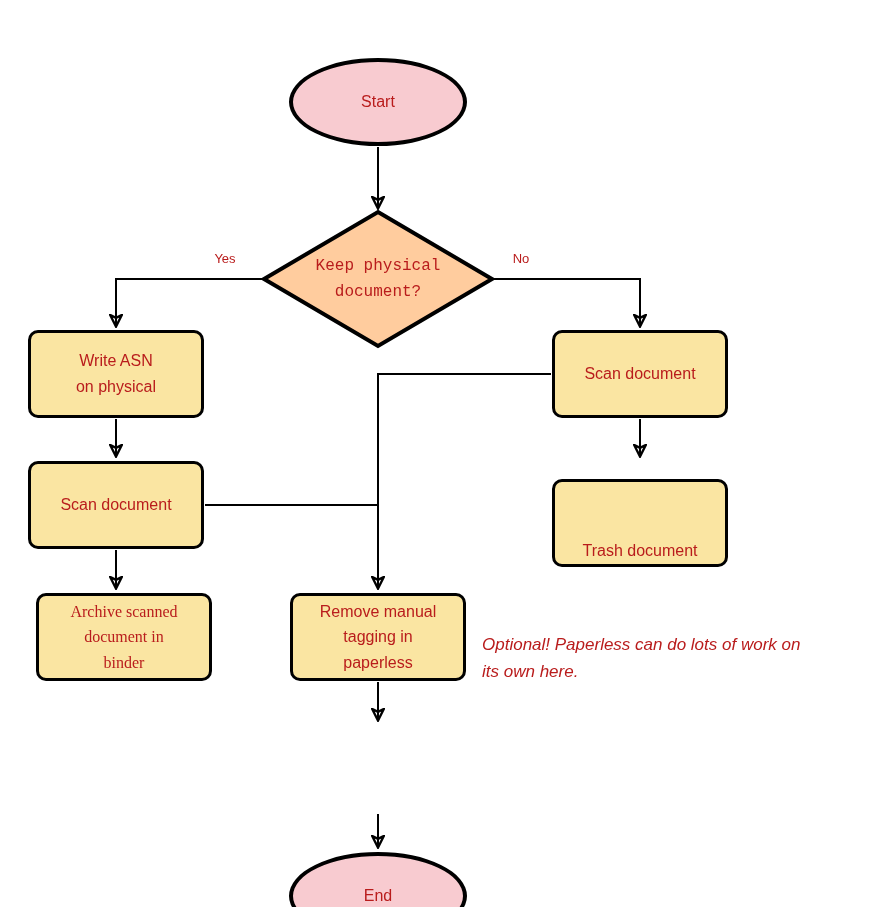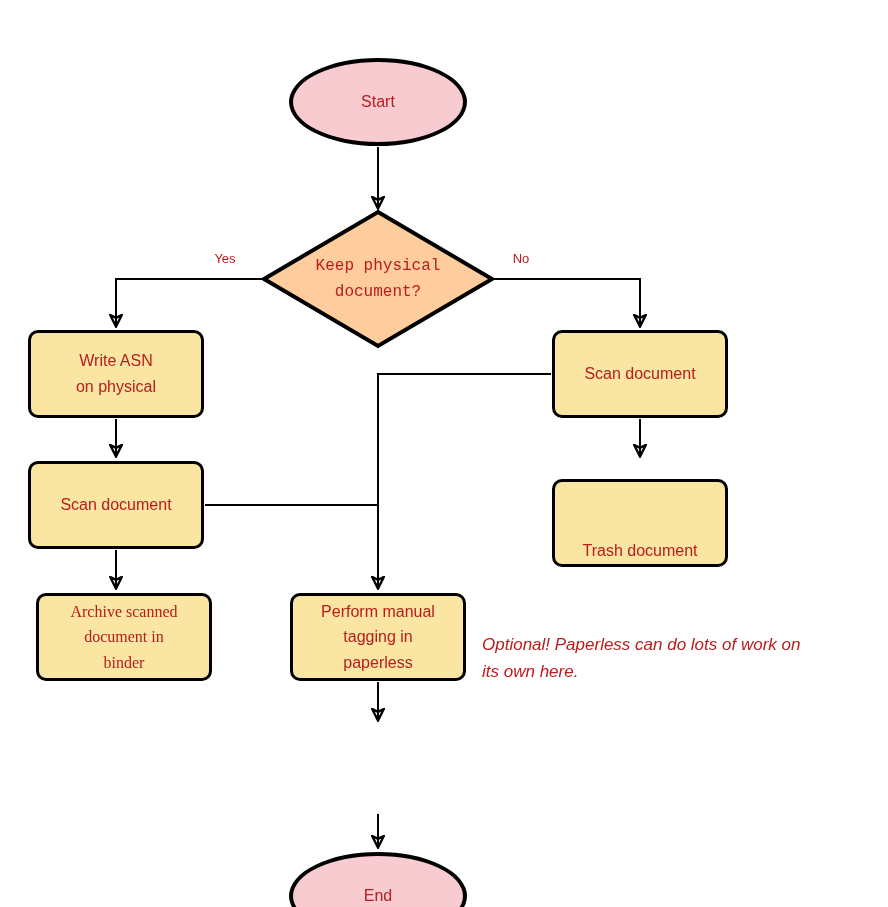--- a/index.html
+++ b/index.html
@@ -136,21 +136,21 @@
 
   <div class="node process" id="n-scanr">
     <span class="label">Scan document</span>
   </div>
 
   <div class="node process" id="n-trash">
     <span class="label">Trash document</span>
   </div>
 
   <div class="node process" id="n-tag">
-    <span class="label">Perform manual
+    <span class="label">Remove manual
 tagging in
 paperless</span>
   </div>
 
 
   <div class="node terminator" id="n-end">
     <span class="label">End</span>
   </div>
 
   <div class="note">Optional! Paperless can do lots of work on

